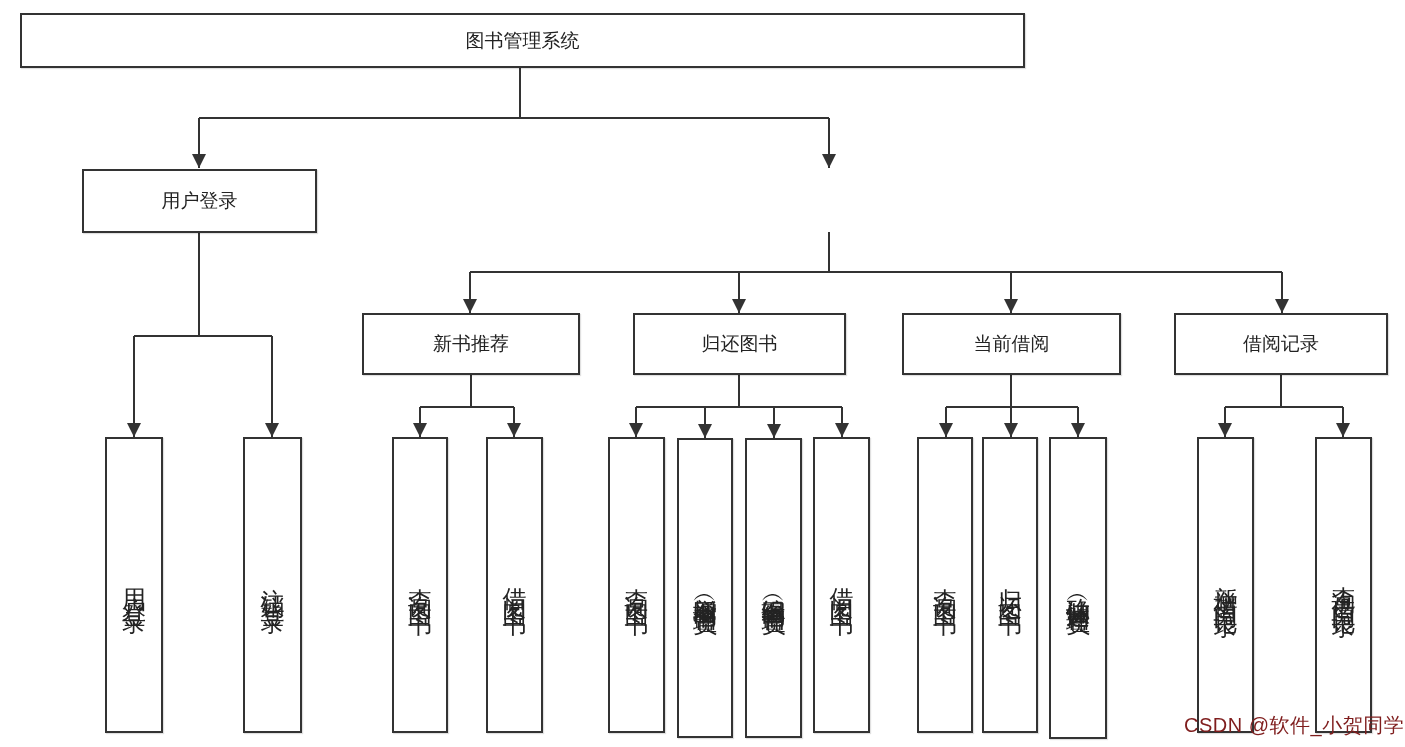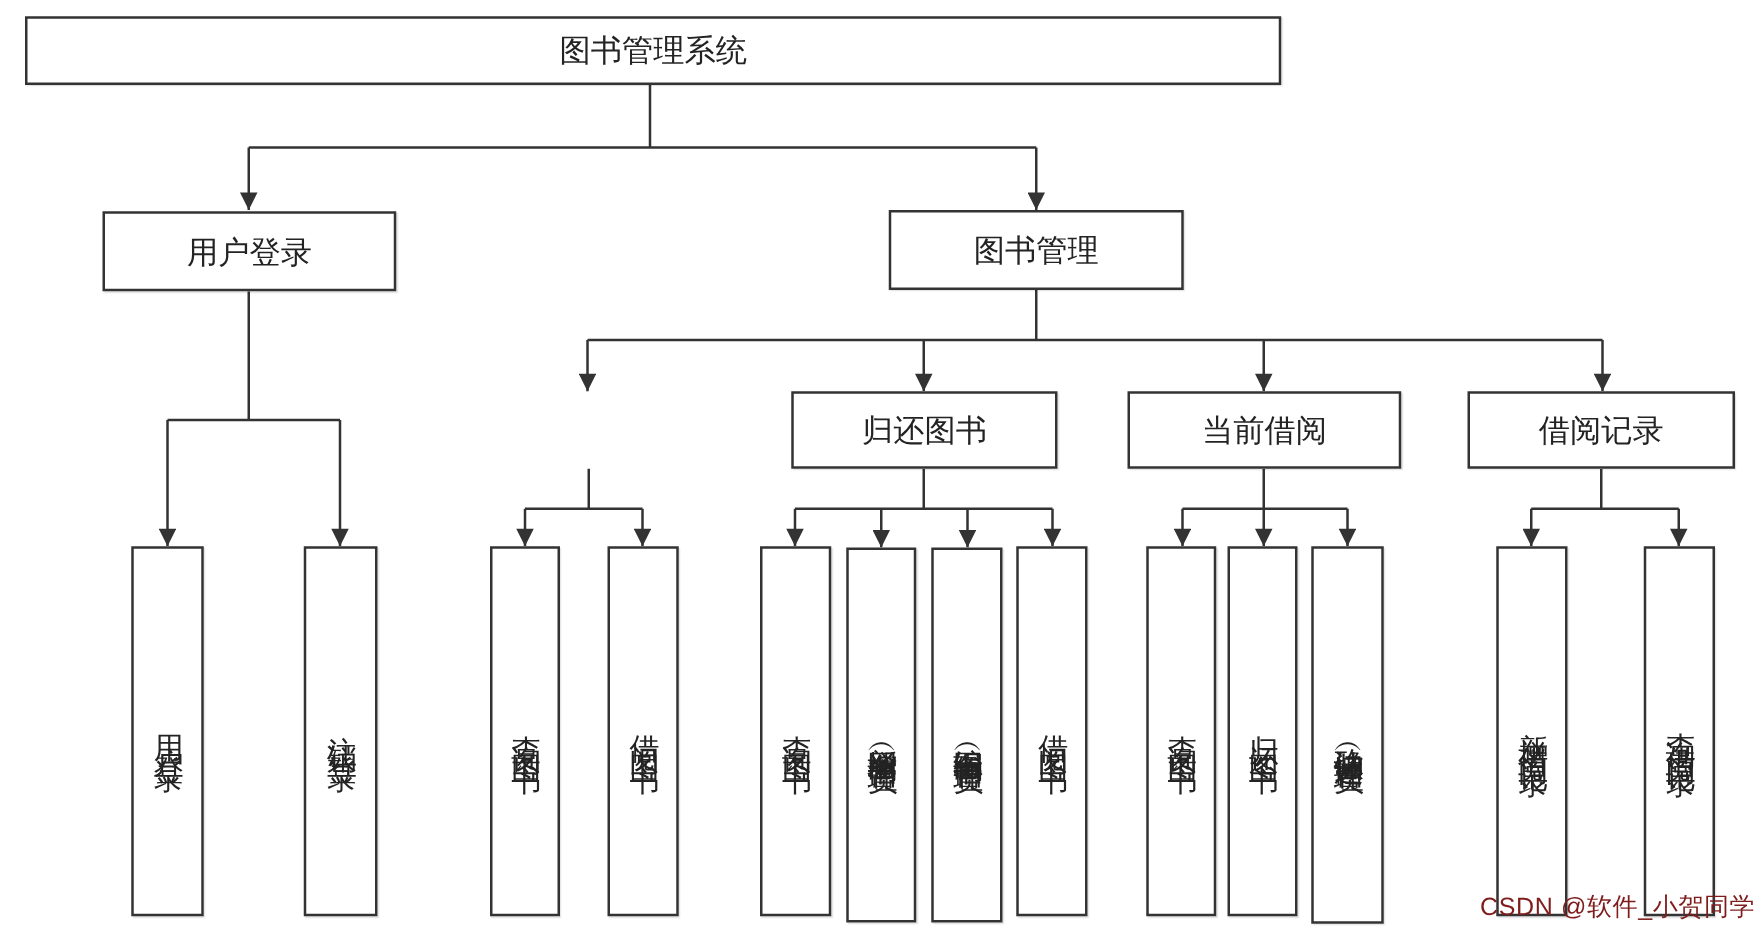--- a/index.html
+++ b/index.html
@@ -14,21 +14,21 @@
   .hbox,.vbox{
     position:absolute;
     box-sizing:border-box;
     background:#ffffff;
     border:2px solid #333333;
     display:flex;align-items:center;justify-content:center;
     z-index:2;
     box-shadow:1px 1px 1px rgba(0,0,0,0.12);
   }
   .hbox span{
-    font-size:25px;color:#232323;white-space:nowrap;
+    font-size:19px;color:#232323;white-space:nowrap;
   }
   .vbox span{
     writing-mode:vertical-rl;
     text-orientation:mixed;
     font-size:24px;color:#232323;
     line-height:1;
   }
   .sp8 span{letter-spacing:8px;}
   .sp6 span{letter-spacing:6px;}
   .sp2 span{letter-spacing:2px;}
@@ -92,24 +92,24 @@
     </g>
   </svg>
 
   <div class="hbox" style="left:20px;top:13px;width:1005px;height:55px">
     <span>图书管理系统</span>
   </div>
 
   <div class="hbox" style="left:82px;top:169px;width:235px;height:64px">
     <span>用户登录</span>
   </div>
-  <div class="hbox" style="left:711px;top:168px;width:236px;height:64px">
-    <span>图书管理</span>
+
+  <div class="hbox" style="left:362px;top:313px;width:218px;height:62px">
+    <span>新书推荐</span>
   </div>
-
   <div class="hbox" style="left:633px;top:313px;width:213px;height:62px">
     <span>归还图书</span>
   </div>
   <div class="hbox" style="left:902px;top:313px;width:219px;height:62px">
     <span>当前借阅</span>
   </div>
   <div class="hbox" style="left:1174px;top:313px;width:214px;height:62px">
     <span>借阅记录</span>
   </div>
 

